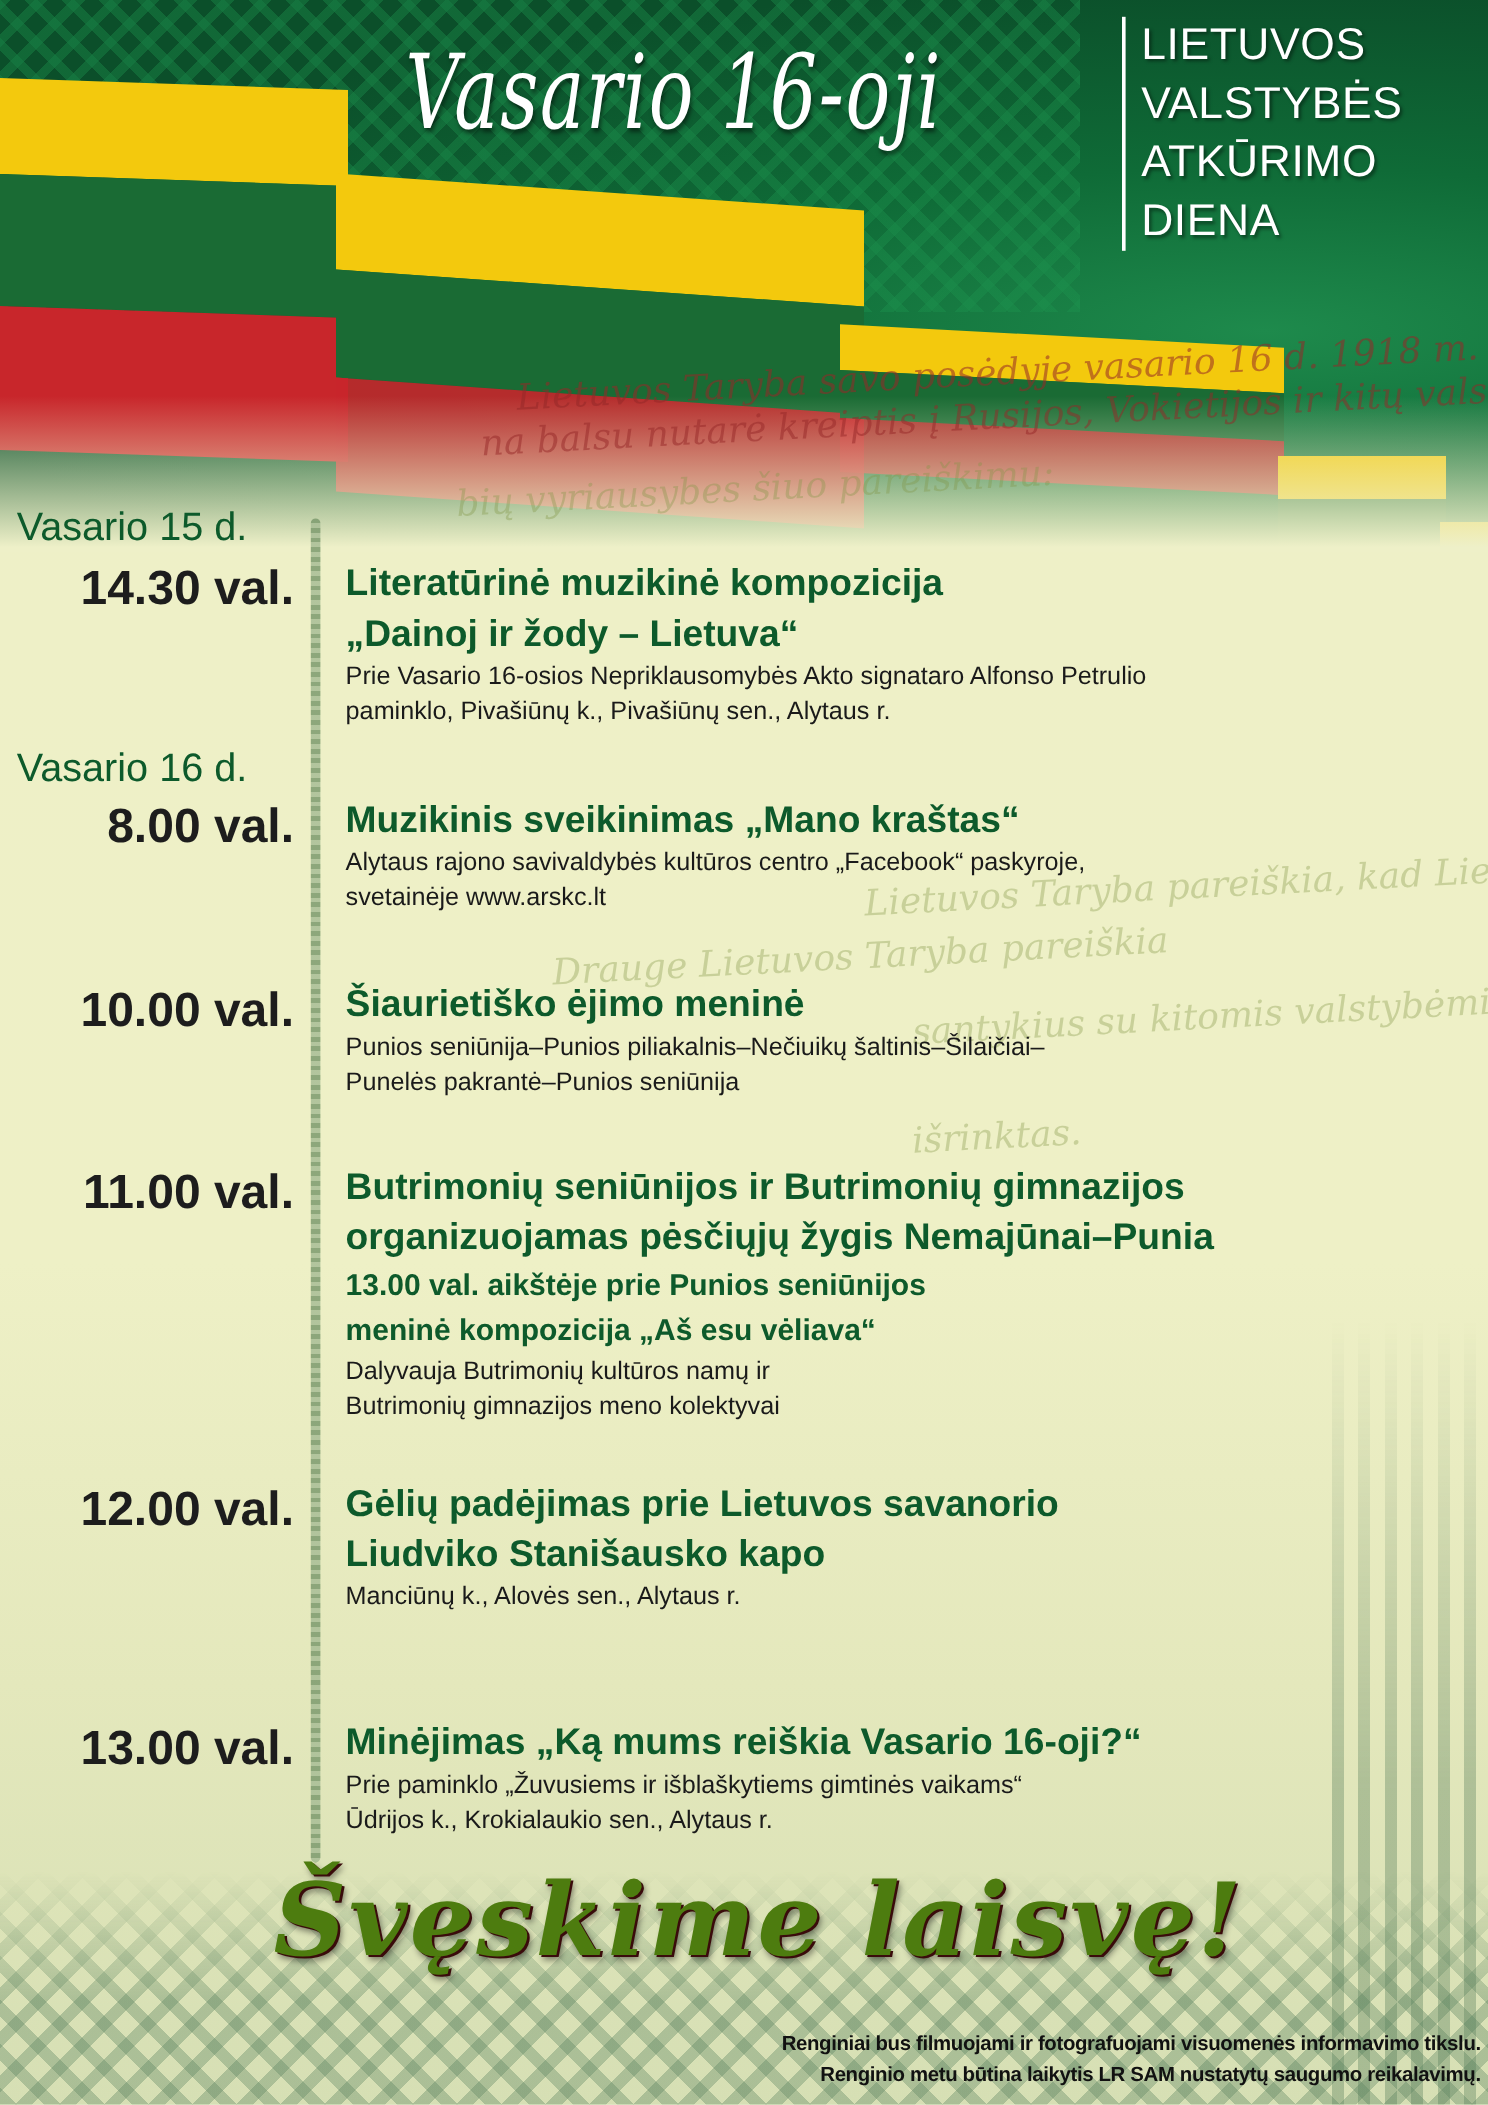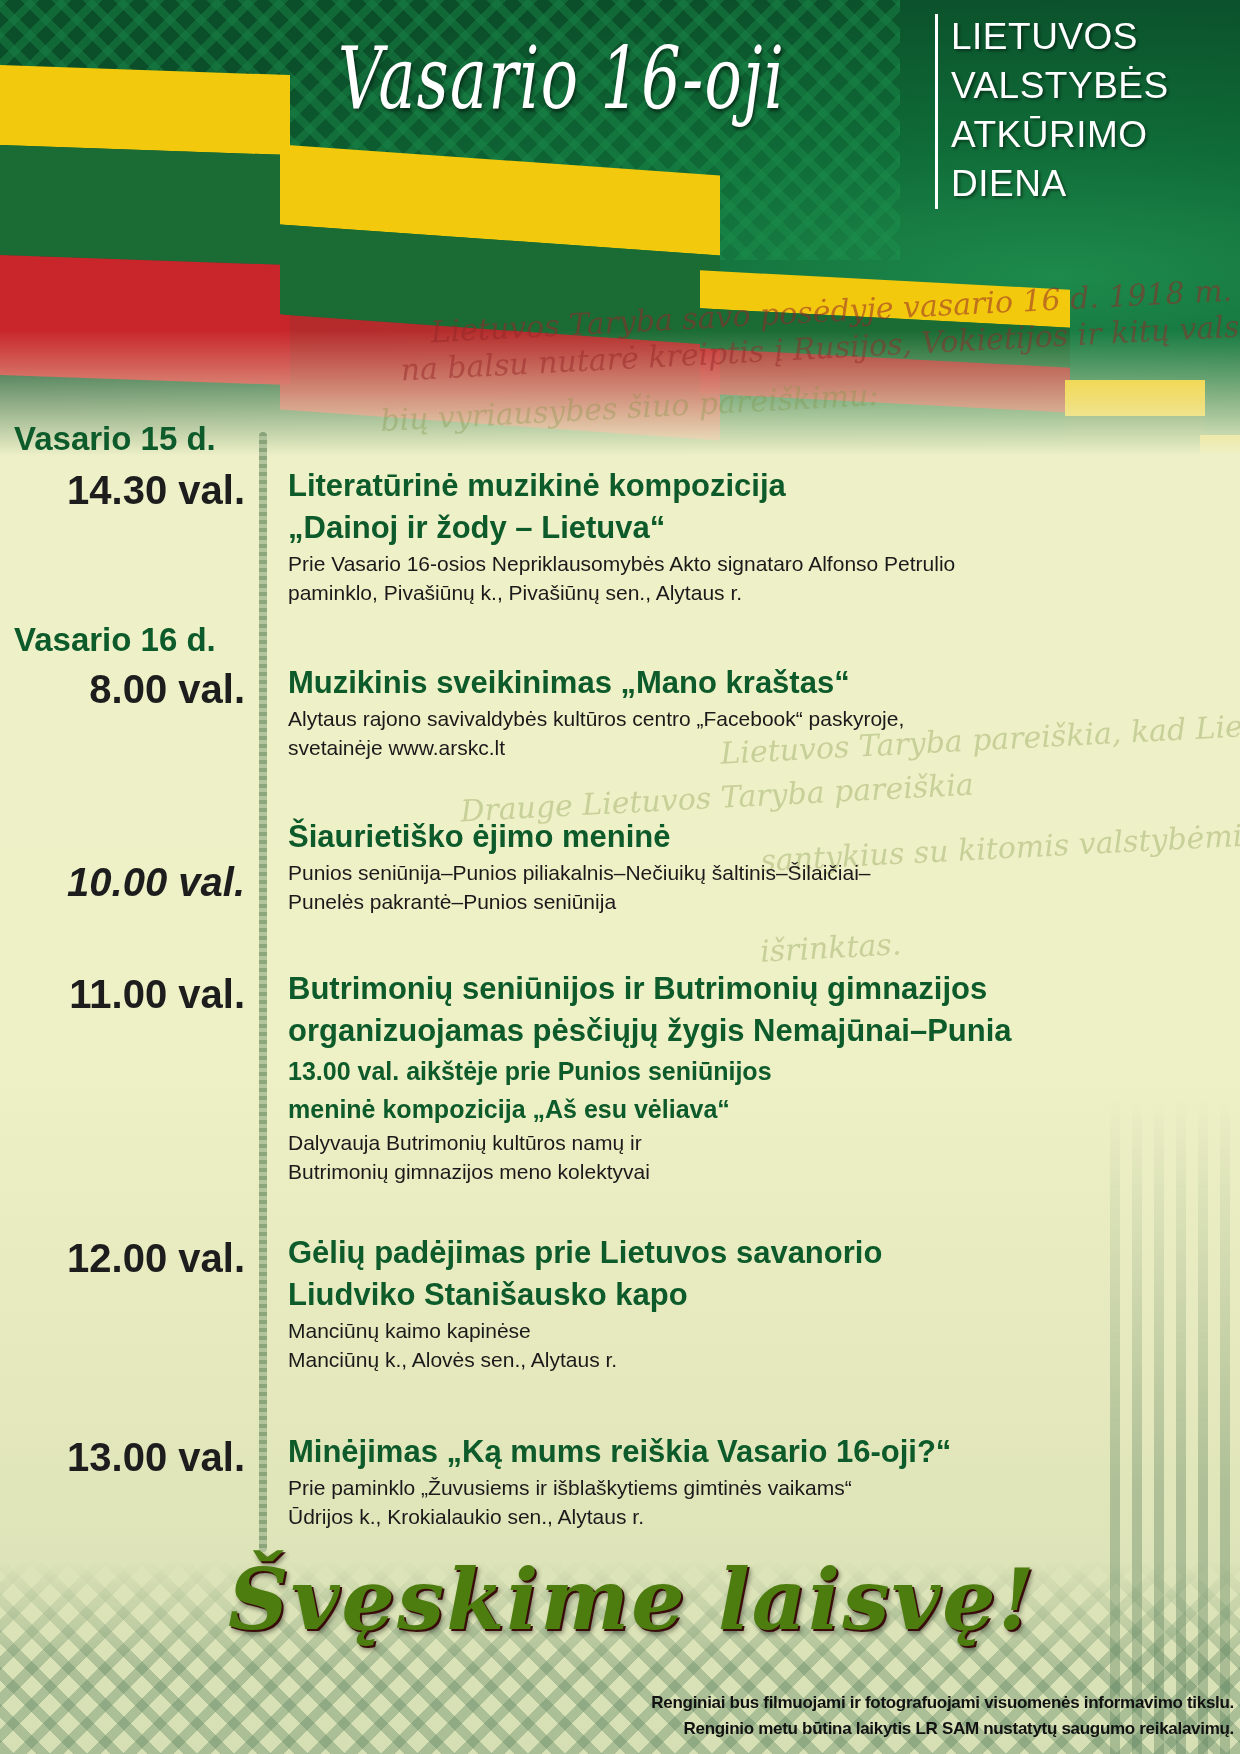--- a/index.html
+++ b/index.html
@@ -71,21 +71,21 @@
     transform: rotate(-3deg);
   }
 
   
   .sep {
     position: absolute; left: 259px; top: 432px; width: 8px; height: 1120px;
     background: repeating-linear-gradient(180deg, #7c9a6e 0 4px, #a8bd96 4px 8px);
     opacity: 0.85; border-radius: 4px;
   }
   .date-label {
-    position: absolute; left: 14px; font-weight: bold; font-size: 33px; color: #0d5a2b;
+    position: absolute; left: 14px; font-weight: normal; font-size: 33px; color: #0d5a2b;
     white-space: nowrap;
   }
   .time-label {
     position: absolute; right: 995px; font-weight: bold; font-size: 40px; color: #1d1d1d;
     white-space: nowrap; text-align: right;
   }
   .event { position: absolute; left: 288px; }
   .event-title {
     font-weight: bold; font-size: 31px; line-height: 42px; color: #0d5a2b; white-space: nowrap;
   }
@@ -188,42 +188,41 @@
 
 <div class="date-label" style="top:621px;">Vasario 16 d.</div>
 
 <div class="time-label" style="top:667px;">8.00 val.</div>
 <div class="event" style="top:662px;">
   <div class="event-title">Muzikinis sveikinimas „Mano kraštas“</div>
   <div class="event-desc">Alytaus rajono savivaldybės kultūros centro „Facebook“ paskyroje,</div>
   <div class="event-desc">svetainėje www.arskc.lt</div>
 </div>
 
-<div class="time-label" style="top:860px;font-style:italic;">10.00 val.</div>
+<div class="time-label" style="top:820px;">10.00 val.</div>
 <div class="event" style="top:816px;">
   <div class="event-title">Šiaurietiško ėjimo meninė</div>
   <div class="event-desc">Punios seniūnija–Punios piliakalnis–Nečiuikų šaltinis–Šilaičiai–</div>
   <div class="event-desc">Punelės pakrantė–Punios seniūnija</div>
 </div>
 
 <div class="time-label" style="top:972px;">11.00 val.</div>
 <div class="event" style="top:968px;">
   <div class="event-title">Butrimonių seniūnijos ir Butrimonių gimnazijos</div>
   <div class="event-title">organizuojamas pėsčiųjų žygis  Nemajūnai–Punia</div>
   <div class="event-sub">13.00 val. aikštėje prie Punios seniūnijos</div>
   <div class="event-sub">meninė kompozicija  „Aš esu vėliava“</div>
   <div class="event-desc">Dalyvauja Butrimonių kultūros namų ir</div>
   <div class="event-desc">Butrimonių gimnazijos meno kolektyvai</div>
 </div>
 
 <div class="time-label" style="top:1236px;">12.00 val.</div>
 <div class="event" style="top:1232px;">
   <div class="event-title">Gėlių padėjimas prie Lietuvos savanorio</div>
   <div class="event-title">Liudviko Stanišausko kapo</div>
-  <div class="event-desc">Manciūnų kaimo kapinėse</div>
   <div class="event-desc">Manciūnų k., Alovės sen., Alytaus r.</div>
 </div>
 
 <div class="time-label" style="top:1435px;">13.00 val.</div>
 <div class="event" style="top:1431px;">
   <div class="event-title">Minėjimas „Ką mums reiškia Vasario 16-oji?“</div>
   <div class="event-desc">Prie paminklo „Žuvusiems ir išblaškytiems gimtinės vaikams“</div>
   <div class="event-desc">Ūdrijos k., Krokialaukio sen., Alytaus r.</div>
 </div>
 

